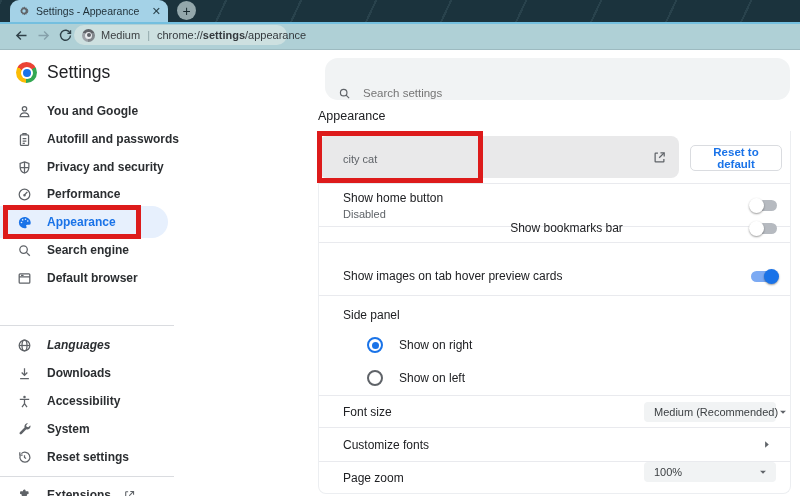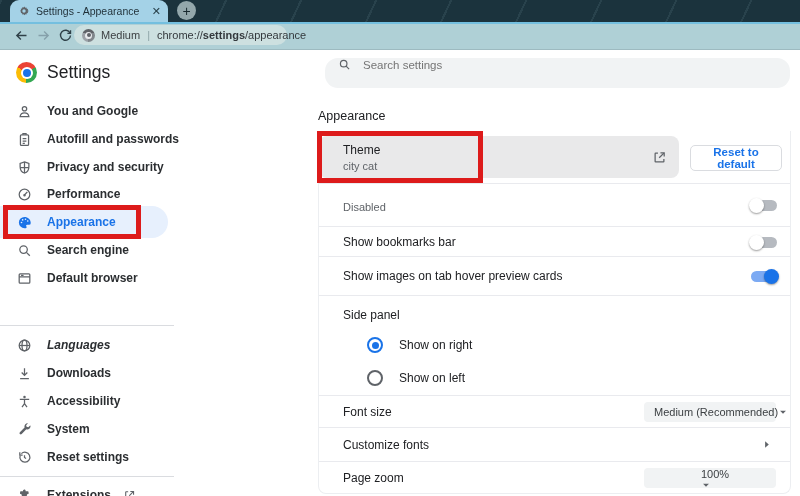--- a/index.html
+++ b/index.html
@@ -41,22 +41,22 @@
   .app-title{position:absolute;left:47px;top:62px;font-size:17.5px;color:#202124;}
   .menu-item{position:absolute;left:0;width:300px;height:28px;display:flex;align-items:center;cursor:pointer;}
   .menu-item .mi-icon{position:absolute;left:17px;width:15px;height:15px;color:#5f6368;display:flex;}
   .menu-item .mi-label{position:absolute;left:47px;font-size:12px;font-weight:600;color:#2b2e31;white-space:nowrap;}
   .menu-item.selected .mi-icon{color:#1a73e8;}
   .menu-item.selected .mi-label{color:#1a73e8;}
   .sel-pill{position:absolute;left:0;top:206px;width:168px;height:32px;background:#e7f0fd;border-radius:0 16px 16px 0;}
   .side-divider{position:absolute;left:0;width:174px;height:1px;background:#dadce0;}
   .mi-extlink{position:absolute;left:123px;width:13px;height:13px;color:#5f6368;display:flex;}
   
-  .search-pill{position:absolute;left:325px;top:58px;width:465px;height:30px;border-radius:13px;
-     background:#f1f3f4;display:flex;align-items:flex-start;}
+  .search-pill{position:absolute;left:325px;top:58px;width:465px;height:42px;border-radius:13px;
+     background:#f1f3f4;display:flex;align-items:flex-end;}
   .search-pill svg{margin-left:13px;flex:0 0 auto;}
   .search-pill input{margin-left:10px;border:none;background:transparent;outline:none;flex:1;
      font-family:"Liberation Sans",sans-serif;font-size:11.5px;color:#5f6368;}
   .section-title{position:absolute;left:318px;top:109px;font-size:12.5px;color:#202124;}
   .card{position:absolute;left:318px;top:131px;width:473px;height:363px;background:#fff;
         border:1px solid #eceef1;border-top:none;border-radius:0 0 8px 8px;box-sizing:border-box;}
   .crow{position:absolute;left:0;width:471px;box-sizing:border-box;border-bottom:1px solid #e9eaee;}
   .rtitle{font-size:12px;color:#202124;}
   .rsub{font-size:11px;color:#5f6368;margin-top:3px;}
   .theme-gray{position:absolute;left:0;top:5px;width:360px;height:42px;background:#e9e9ea;border-radius:8px;
@@ -276,41 +276,41 @@
       </svg>
     <input type="text" placeholder="Search settings" style="">
   </div>
 
   <div class="section-title">Appearance</div>
 
   <div class="card">
 
     <div class="crow" style="top:0;height:53px;">
       <div class="theme-gray">
-        <div class="rtitle">Theme</div>
         <div class="rsub">city cat</div>
       </div>
       <span class="theme-ext">
           <svg viewBox="0 0 24 24" width="15" height="15" fill="none" stroke="currentColor" stroke-width="2">
             <path d="M9.5 5H5.8C5.3 5 5 5.3 5 5.8v12.4c0 .5.3.8.8.8h12.4c.5 0 .8-.3.8-.8V14.5"></path>
             <path d="M13.5 4.5h6v6"></path>
             <path d="M19 5l-7.5 7.5"></path>
           </svg>
         </span>
       <button class="reset-btn">Reset to default</button>
     </div>
 
     <div class="crow" style="top:53px;height:43px;display:flex;flex-direction:column;justify-content:center;padding-left:24px;">
+      <div class="rtitle">Show home button</div>
       <div class="rsub">Disabled</div>
       <div class="toggle" style="top:16px;">
           <div class="knob"></div>
         </div>
     </div>
 
-    <div class="crow" style="top:96px;height:30px;display:flex;align-items:center;padding-left:24px;">
+    <div class="crow" style="top:82px;height:30px;display:flex;align-items:center;padding-left:24px;justify-content:center;">
       <div class="rtitle">Show bookmarks bar</div>
       <div class="toggle" style="top:10px;">
           <div class="knob"></div>
         </div>
     </div>
 
     <div class="crow" style="top:126px;height:39px;display:flex;align-items:center;padding-left:24px;">
       <div class="rtitle">Show images on tab hover preview cards</div>
       <div class="toggle on" style="top:14px;">
           <div class="knob"></div>
@@ -345,21 +345,21 @@
       <div class="rtitle">Customize fonts</div>
       <span class="chev">
           <svg viewBox="0 0 24 24" width="11" height="11">
             <path fill="#5f6368" d="M9 5l8 7-8 7z"></path>
           </svg>
         </span>
     </div>
 
     <div class="crow" style="top:331px;height:32px;border-bottom:none;display:flex;align-items:center;padding-left:24px;">
       <div class="rtitle">Page zoom</div>
-      <div class="dd" style="top:6px;flex-direction:column;">
+      <div class="dd" style="top:0;">
         <span class="dd-val">100%</span>
         <span class="caret">
             <svg viewBox="0 0 24 24" width="10" height="10">
               <path fill="#5f6368" d="M5 9l7 7 7-7z"></path>
             </svg>
           </span>
       </div>
     </div>
 
   </div>

